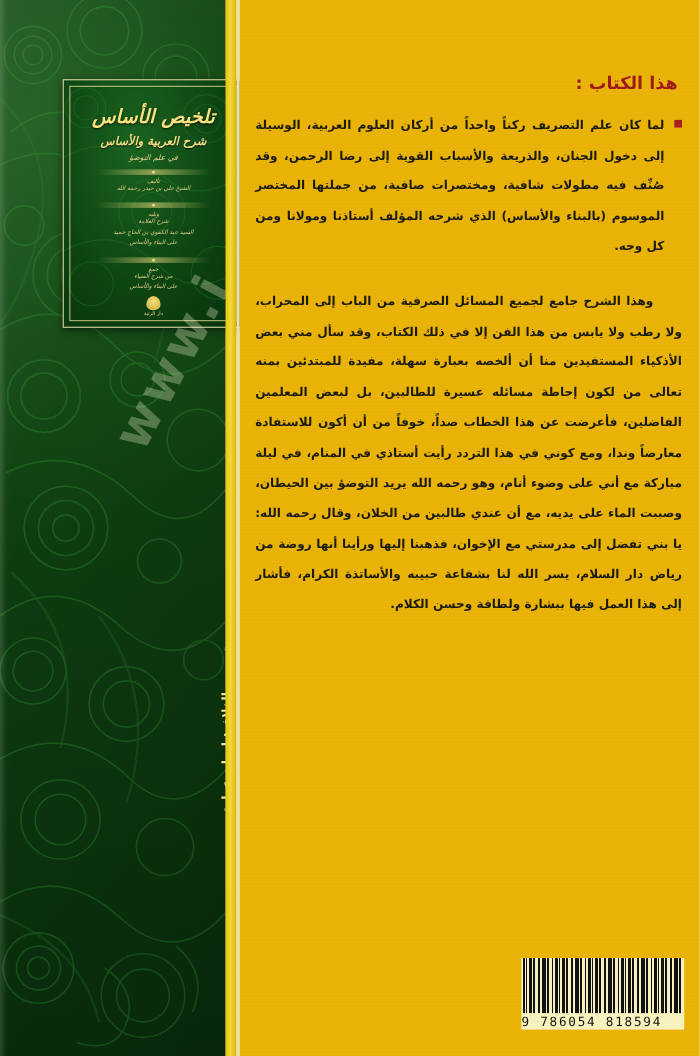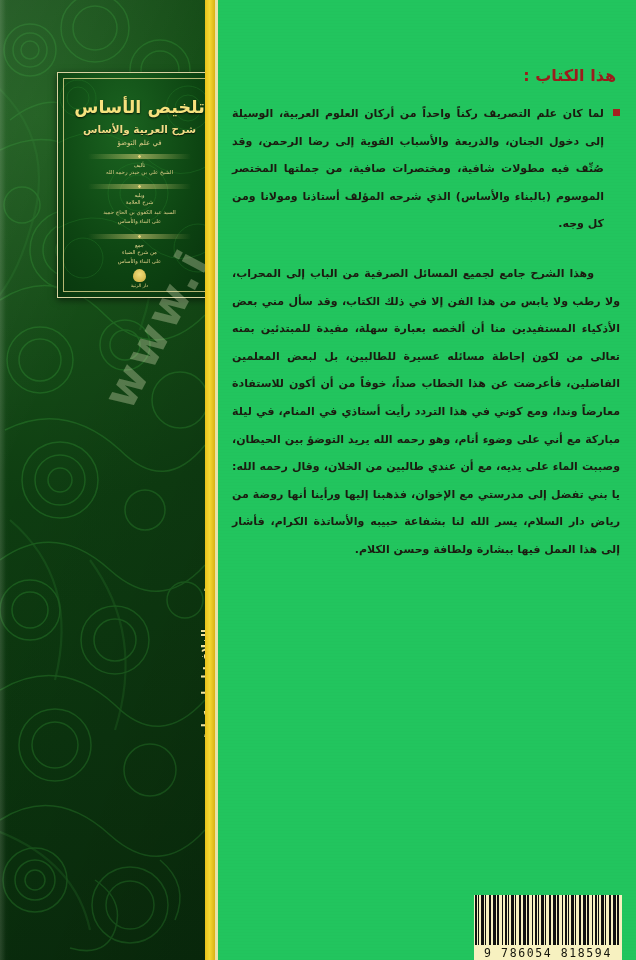--- a/index.html
+++ b/index.html
@@ -62,21 +62,21 @@
     box-shadow:0 2px 7px rgba(0,0,0,.55);
     overflow:hidden;
   }
   .thumb .tpat{position:absolute;inset:0;opacity:.5;}
   .thumb-frame{
     position:absolute;left:5px;top:5px;right:5px;bottom:5px;
     border:1px solid rgba(240,225,150,.75);
   }
   .thumb-inner{
     position:absolute;left:8px;right:8px;top:10px;bottom:6px;
-    text-align:center;color:#f3dd7a;
+    text-align:center;color:#f3dd7a;font-style:italic;
   }
   .t-title{
     font-size:17.5px;font-weight:bold;letter-spacing:.3px;
     color:#f6e27e;margin-top:14px;
     text-shadow:0 1px 2px rgba(0,0,0,.8);
     font-family:"DejaVu Sans","Liberation Sans",sans-serif;
   }
   .t-sub1{font-size:10.5px;font-weight:bold;color:#f1dc86;margin-top:6px;text-shadow:0 1px 1px rgba(0,0,0,.7);}
   .t-sub2{font-size:7px;color:#e2d08a;margin-top:4px;}
   .t-orn{
@@ -106,21 +106,21 @@
     transform:rotate(-90deg) translate(-100%,0);
     font-size:11.5px;font-weight:bold;color:#efe39a;
     white-space:nowrap;letter-spacing:.2px;
     text-shadow:0 1px 2px rgba(0,0,0,.8);
   }
 
   
   .pane{
     position:absolute;left:218px;top:0;
     width:418px;height:960px;
-    background:#22c55e;
+    background:#eab308;
   }
   .pane-grain{
     position:absolute;inset:0;
     background:
       repeating-linear-gradient(0deg,rgba(0,0,0,.012) 0 1px,transparent 1px 3px);
     pointer-events:none;
   }
 
   .headline{
     position:absolute;right:20px;top:66px;
@@ -146,24 +146,24 @@
     position:relative;
   }
   .bullet{
     position:absolute;right:0;top:9px;
     width:7px;height:7px;background:#a52020;
   }
   .body-text p.ind{text-indent:26px;margin-top:12px;}
 
   
   .barcode-box{
-    position:absolute;right:14px;bottom:0;
+    position:absolute;right:14px;bottom:24px;
     width:148px;
     background:#f7f1c0;
-    text-align:center;
+    text-align:left;
   }
   .bars{
     height:50px;width:146px;margin:0 auto;
     background:
       repeating-linear-gradient(90deg,
         #111 0 2px, #f7f1c0 2px 3px, #111 3px 4px, #f7f1c0 4px 6px,
         #111 6px 9px, #f7f1c0 9px 10px, #111 10px 11px, #f7f1c0 11px 14px,
         #111 14px 16px, #f7f1c0 16px 18px, #111 18px 21px, #f7f1c0 21px 22px,
         #111 22px 24px, #f7f1c0 24px 27px, #111 27px 28px, #f7f1c0 28px 30px);
   }

